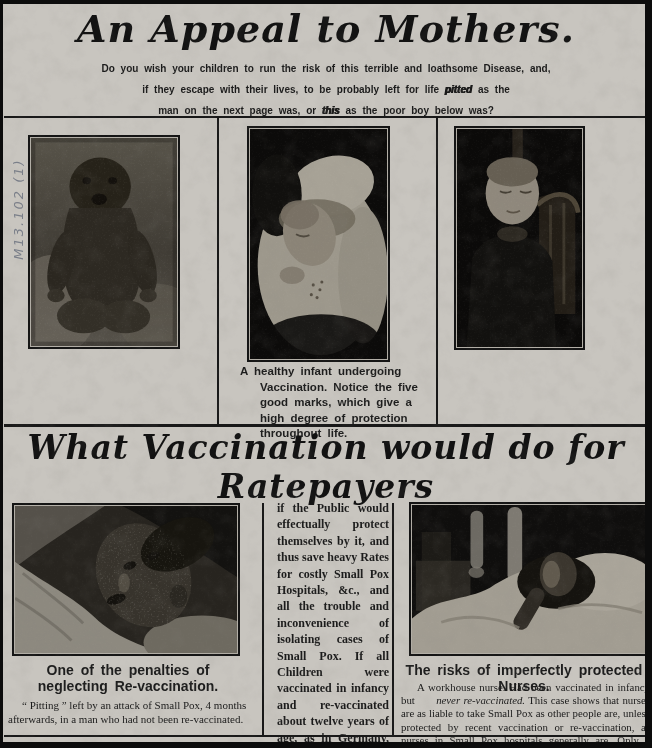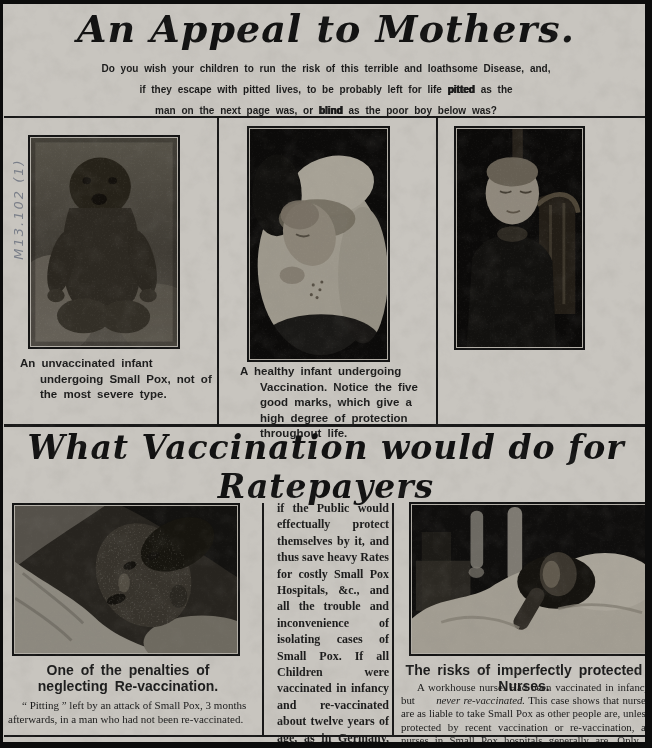--- a/index.html
+++ b/index.html
@@ -23,21 +23,21 @@
     font-family:"DejaVu Serif", serif; font-style:italic; font-weight:bold;
     color:#121212; letter-spacing:1px; z-index:3;
   }
   #appeal-title { top:6px; font-size:38px; }
   #ratepayers-title { top:428px; font-size:33px; }
 
   .intro {
     position:absolute; top:58px; left:0; width:100%; text-align:center;
     font-weight:bold; font-size:10px; line-height:21px; word-spacing:3px; z-index:3;
   }
-  .emph { text-shadow:0.5px 0 0 #111, -0.3px 0 0 #111; }
+  .emph { text-shadow:0.5px 0 0 #111, -0.3px 0 0 #111;font-style:italic; }
 
   .subtitle {
     position:absolute; top:480px; left:0; width:100%; text-align:center;
     font-weight:bold; font-size:12.5px; letter-spacing:1.5px; word-spacing:8px; z-index:3;
   }
 
   .photo-frame {
     position:absolute; border:2px solid #141414; background:#b3afa7;
     padding:1px; box-sizing:border-box; z-index:2;
   }
@@ -89,22 +89,22 @@
 </svg>
 
 <div class="page">
 
   <div class="margin-note">M13.102 (1)</div>
 
   <div class="script-title" id="appeal-title">An Appeal to Mothers.</div>
 
   <div class="intro">
     <div>Do you wish your children to run the risk of this terrible and loathsome Disease, and,</div>
-    <div><span>if they escape with pitted lives, to be probably left for life </span><span class="emph">pitted</span><span> as the</span></div>
-    <div><span>man on the next page was, or </span><span class="emph">blind</span><span> as the poor boy below was?</span></div>
+    <div><span>if they escape with their lives, to be probably left for life </span><span class="emph">pitted</span><span> as the</span></div>
+    <div><span>man on the next page was, or </span><span class="emph">this</span><span> as the poor boy below was?</span></div>
   </div>
 
   <div class="hrule" style="top:116px; height:2px;"></div>
   <div class="vrule" style="left:217px; top:118px; height:306px;"></div>
   <div class="vrule" style="left:436px; top:118px; height:306px;"></div>
 
   <div class="photo-frame" style="left:28px; top:135px; width:152px; height:214px;" role="img" aria-label="Photograph of an unvaccinated infant suffering from Small Pox, seated">
     <svg viewBox="0 0 152 214" preserveAspectRatio="none">
       <defs>
         <linearGradient id="p1g" x1="0" y1="0" x2="0" y2="1">
@@ -124,21 +124,20 @@
       <ellipse cx="122" cy="162" rx="9" ry="7" fill="#332f27"></ellipse>
       <ellipse cx="55" cy="183" rx="28" ry="18" fill="#332f27"></ellipse>
       <ellipse cx="98" cy="184" rx="26" ry="17" fill="#332f27"></ellipse>
       <ellipse cx="58" cy="44" rx="4.5" ry="3.5" fill="#14110d"></ellipse>
       <ellipse cx="85" cy="44" rx="4.5" ry="3.5" fill="#14110d"></ellipse>
       <ellipse cx="71" cy="63" rx="8" ry="6" fill="#120f0b"></ellipse>
       <rect width="152" height="214" filter="url(#speckle)" opacity="0.22"></rect>
       <rect x="2" y="2" width="148" height="210" fill="none" stroke="#1c1a16" stroke-width="5" opacity="0.35"></rect>
     </svg>
   </div>
-  <div class="cap hang" style="left:20px; top:356px; width:192px;">An unvaccinated infant undergoing Small Pox, not of the most severe type.</div>
 
   <div class="photo-frame" style="left:247px; top:126px; width:143px; height:236px;" role="img" aria-label="Photograph of a healthy vaccinated infant wrapped in a blanket">
     <svg viewBox="0 0 143 236" preserveAspectRatio="none">
       <rect width="143" height="236" fill="#0c0b0a"></rect>
       <ellipse cx="74" cy="140" rx="66" ry="92" fill="#9d988c"></ellipse>
       <ellipse cx="86" cy="58" rx="44" ry="30" fill="#a7a296" transform="rotate(-12 86 58)"></ellipse>
       <ellipse cx="118" cy="150" rx="26" ry="70" fill="#948f83"></ellipse>
       <ellipse cx="28" cy="68" rx="26" ry="42" fill="#11100e"></ellipse>
       <ellipse cx="70" cy="92" rx="40" ry="20" fill="#6d6759" opacity="0.8"></ellipse>
       <ellipse cx="62" cy="108" rx="27" ry="33" fill="#8b8477" transform="rotate(-18 62 108)"></ellipse>
@@ -204,21 +203,21 @@
       <ellipse cx="112" cy="80" rx="6" ry="10" fill="#59544a" opacity="0.8"></ellipse>
       <ellipse cx="104" cy="97" rx="10" ry="5" fill="#14120e" transform="rotate(-18 104 97)"></ellipse>
       <ellipse cx="168" cy="94" rx="9" ry="12" fill="#2a2721"></ellipse>
       <g clip-path="url(#faceclip)">
         <rect width="228" height="153" filter="url(#speckle)" opacity="0.5"></rect>
       </g>
       <rect width="228" height="153" filter="url(#speckle)" opacity="0.1"></rect>
     </svg>
   </div>
   <div class="cap cap-center" style="left:12px; top:662px; width:232px;">One of the penalties of neglecting Re-vaccination.</div>
-  <div class="serif-note" style="left:8px; top:699px; width:252px; text-indent:14px;">“ Pitting ” left by an attack of Small Pox, 3 months afterwards, in a man who had not been re-vaccinated.</div>
+  <div class="serif-note" style="left:8px; top:699px; width:252px; text-indent:14px;">“ Pitting ” left by an attack of Small Pox, 4 months afterwards, in a man who had not been re-vaccinated.</div>
 
   <div class="mid-col">if the Public would effectually protect themselves by it, and thus save heavy Rates for costly Small Pox Hospitals, &amp;c., and all the trouble and inconvenience of isolating cases of Small Pox.  If all Children were vaccinated in infancy and re-vaccinated about twelve years of age, as in Germany, there would be little need for Small Pox Hospitals and no such cases as these two.</div>
 
   <div class="photo-frame" style="left:409px; top:502px; width:239px; height:154px;" role="img" aria-label="Photograph of a nurse with Small Pox lying in a hospital bed">
     <svg viewBox="0 0 239 154" preserveAspectRatio="none">
       <rect width="239" height="154" fill="#0f0e0d"></rect>
       <rect x="4" y="58" width="56" height="52" fill="#3f3a33" opacity="0.55"></rect>
       <rect x="10" y="28" width="30" height="82" fill="#332f28" opacity="0.4"></rect>
       <rect x="60" y="6" width="13" height="60" rx="6" fill="#8e8a80" opacity="0.75"></rect>
       <rect x="98" y="2" width="15" height="78" rx="7" fill="#9a968c" opacity="0.8"></rect>

